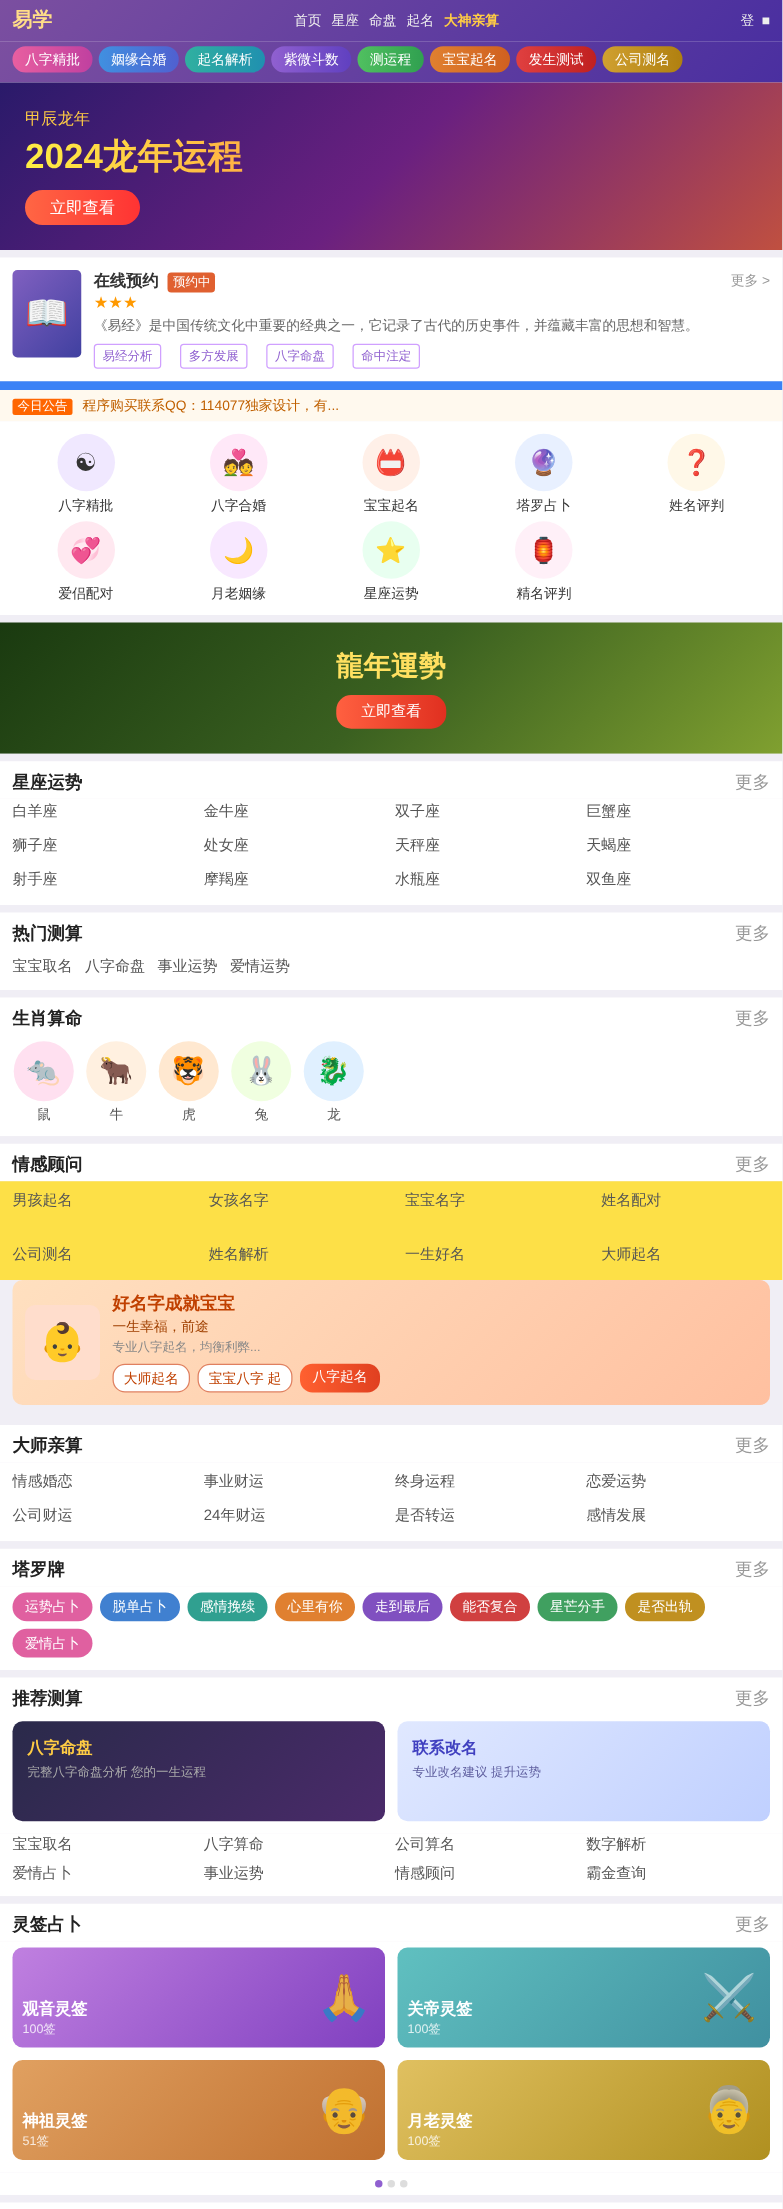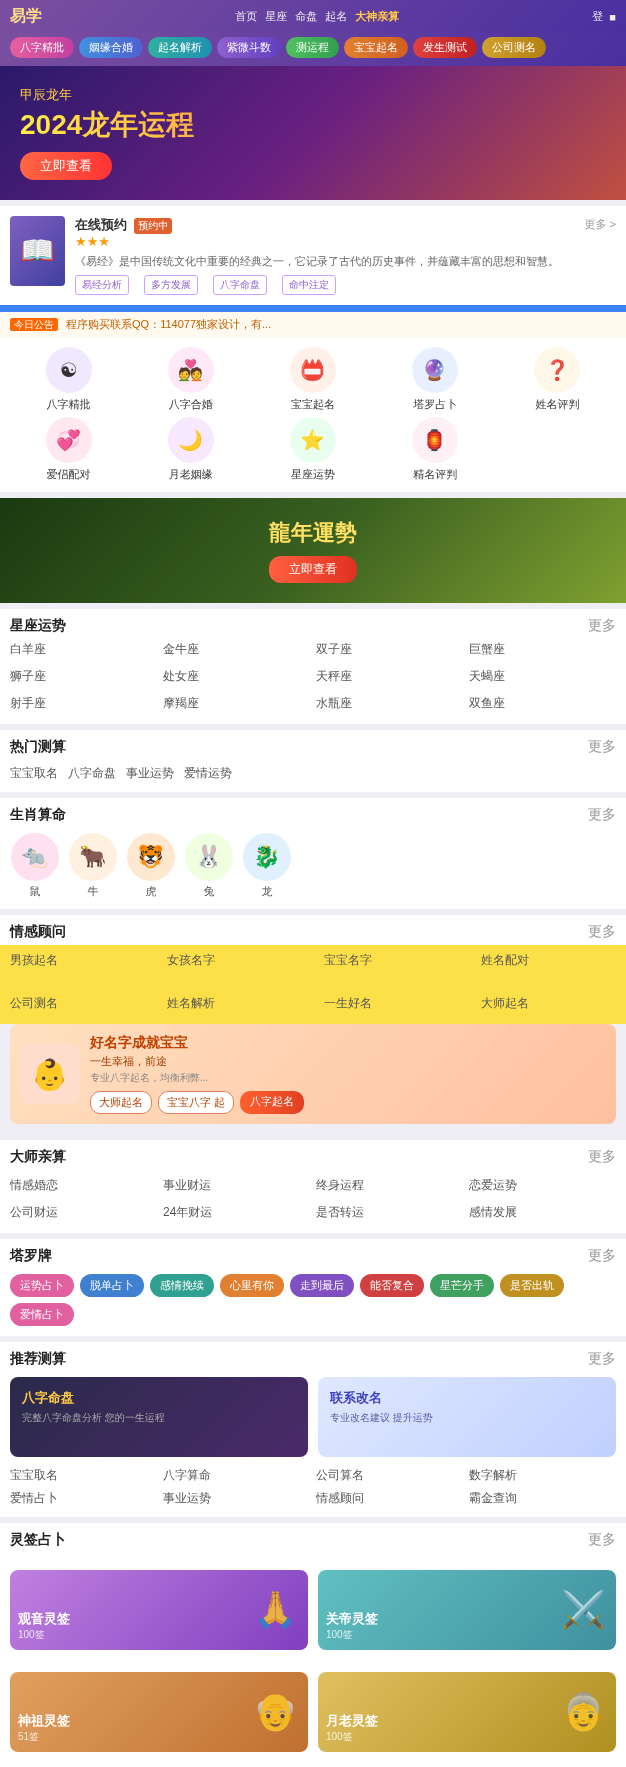--- a/index.html
+++ b/index.html
@@ -382,21 +382,20 @@
     }
     .lingzhan-card {
       border-radius: 8px;
       overflow: hidden;
       height: 80px;
       display: flex;
       align-items: flex-end;
       padding: 8px;
       cursor: pointer;
       position: relative;
-      margin-top: 12px;
     }
     .lingzhan-card.purple { background: linear-gradient(135deg, #c080e0, #8040c0); }
     .lingzhan-card.teal { background: linear-gradient(135deg, #60c0c0, #4090a0); }
     .lingzhan-card.orange { background: linear-gradient(135deg, #e0a060, #c07030); }
     .lingzhan-card.gold { background: linear-gradient(135deg, #e0c060, #b09020); }
     .lingzhan-card-title { font-size: 13px; font-weight: bold; color: #fff; }
     .lingzhan-card-count { font-size: 10px; color: rgba(255,255,255,0.8); }
     .lingzhan-icon {
       position: absolute;
       right: 10px;

